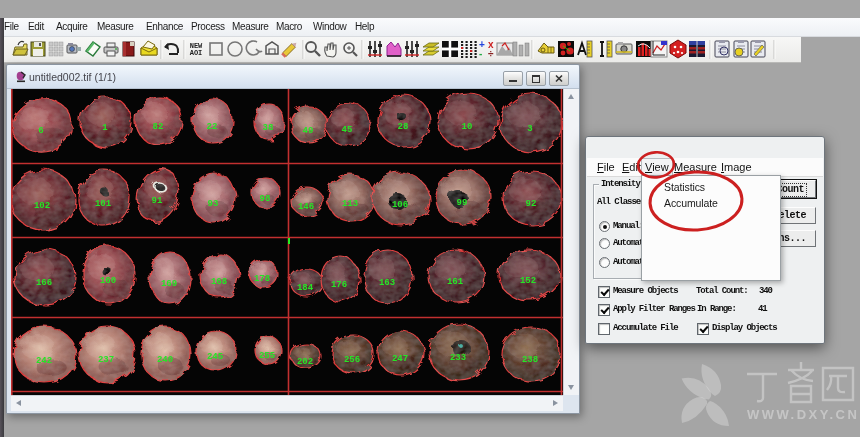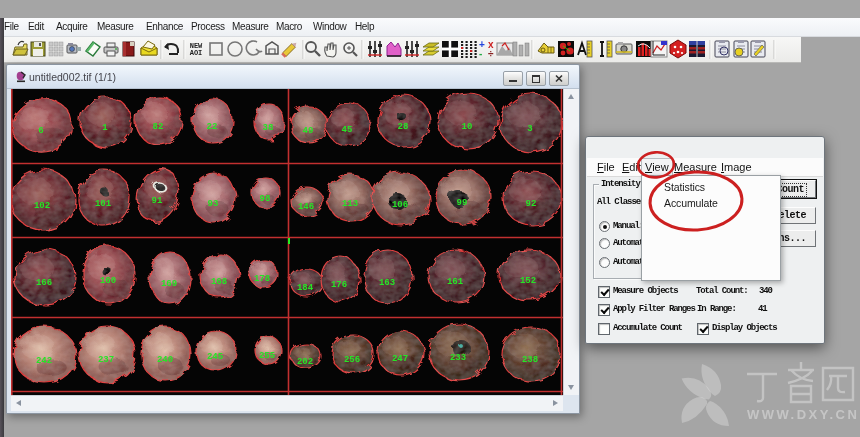--- a/index.html
+++ b/index.html
@@ -709,21 +709,21 @@
     <div class="btn3d mono" style="top:93px;height:17px;line-height:16px">Options...</div>
     <span class="cb on" style="left:12px;top:149px"></span>
       <span class="mono abs" style="left:27px;top:149px">Measure Objects</span>
     <span class="mono abs" style="left:110px;top:149px">Total Count:</span>
       <span class="mono abs" style="left:173px;top:149px">340</span>
     <span class="cb on" style="left:12px;top:167px"></span>
       <span class="mono abs" style="left:27px;top:167px">Apply Filter Ranges</span>
     <span class="mono abs" style="left:111px;top:167px">In Range:</span>
       <span class="mono abs" style="left:172px;top:167px">41</span>
     <span class="cb" style="left:12px;top:186px"></span>
-      <span class="mono abs" style="left:27px;top:186px">Accumulate Count</span>
+      <span class="mono abs" style="left:27px;top:186px">Accumulate File</span>
     <span class="cb on" style="left:111px;top:186px"></span>
       <span class="mono abs" style="left:126px;top:186px">Display Objects</span>
     <div id="drop" style="padding-top:3px">
         <div class="mi">Statistics</div>
         <div class="mi">Accumulate</div>
       </div>
     <svg class="abs" style="left:0;top:0;pointer-events:none" width="238" height="206">
       <ellipse cx="70" cy="28" rx="18" ry="12.5" fill="none" stroke="#cc2020" stroke-width="2.6" transform="rotate(-4 68 28)"></ellipse>
       <ellipse cx="110" cy="64" rx="46" ry="29" fill="none" stroke="#cc2020" stroke-width="3" transform="rotate(-3 110 64)"></ellipse>
     </svg>

